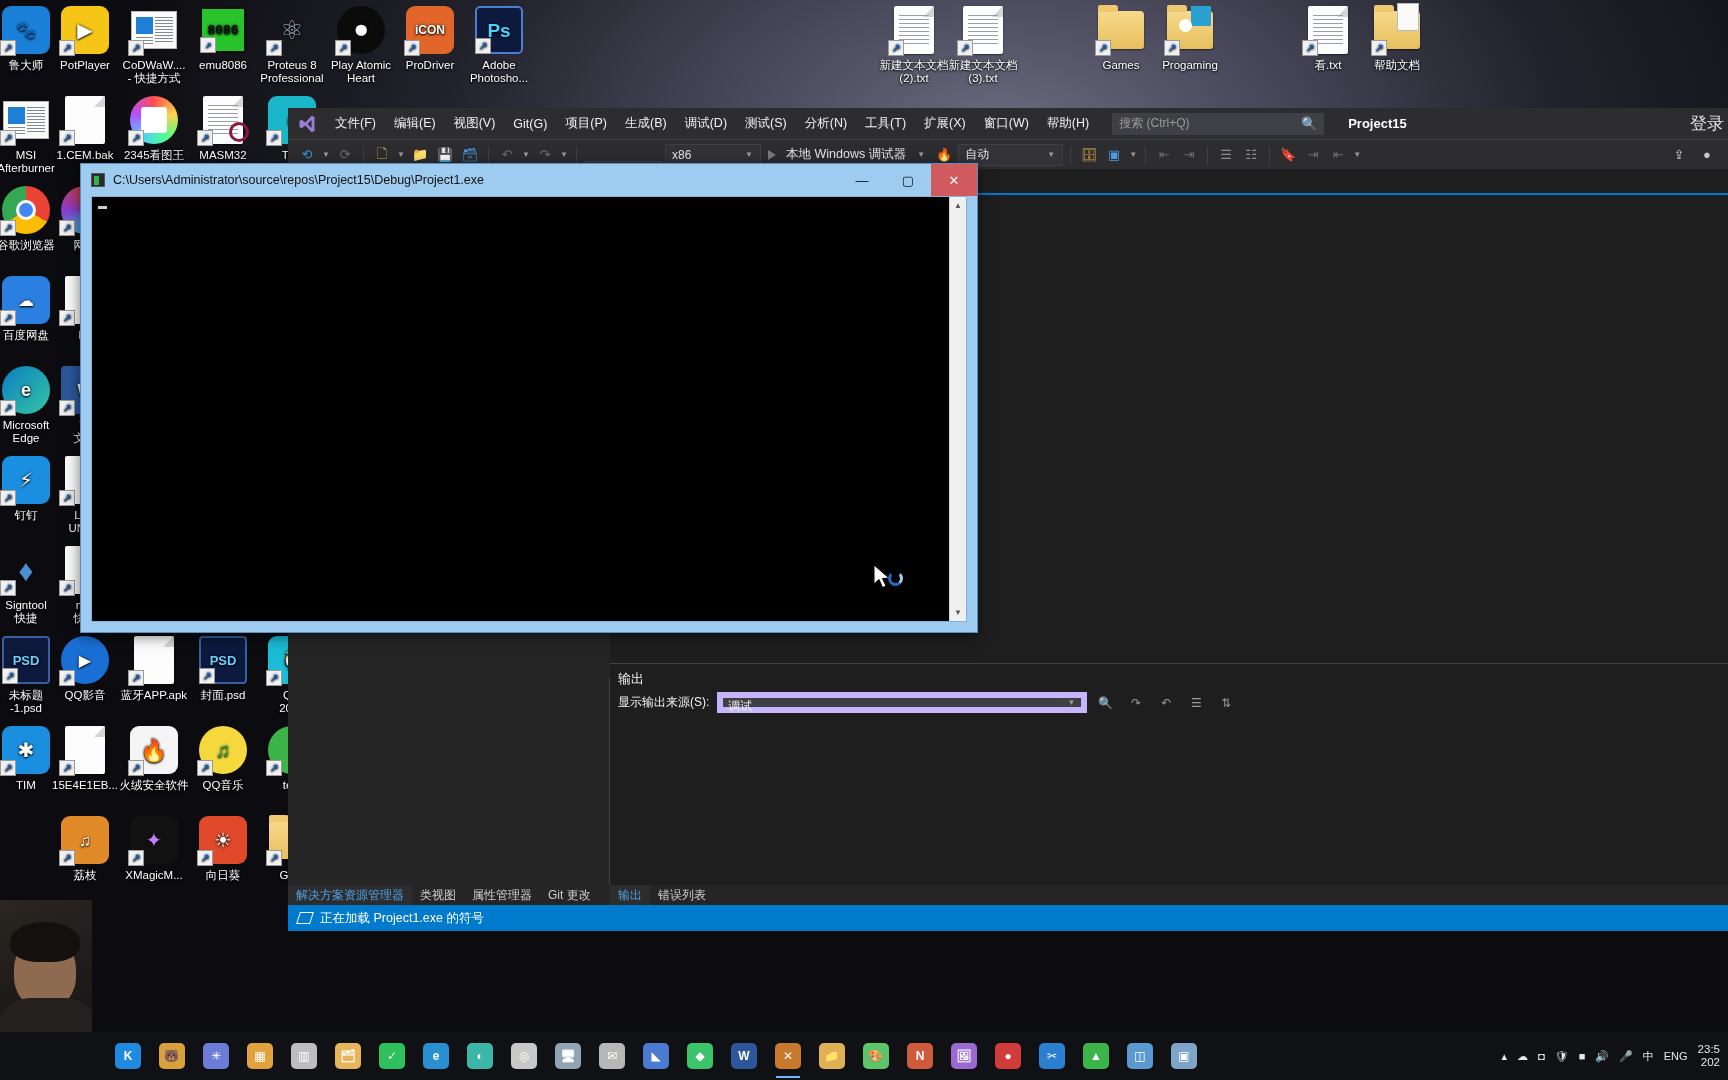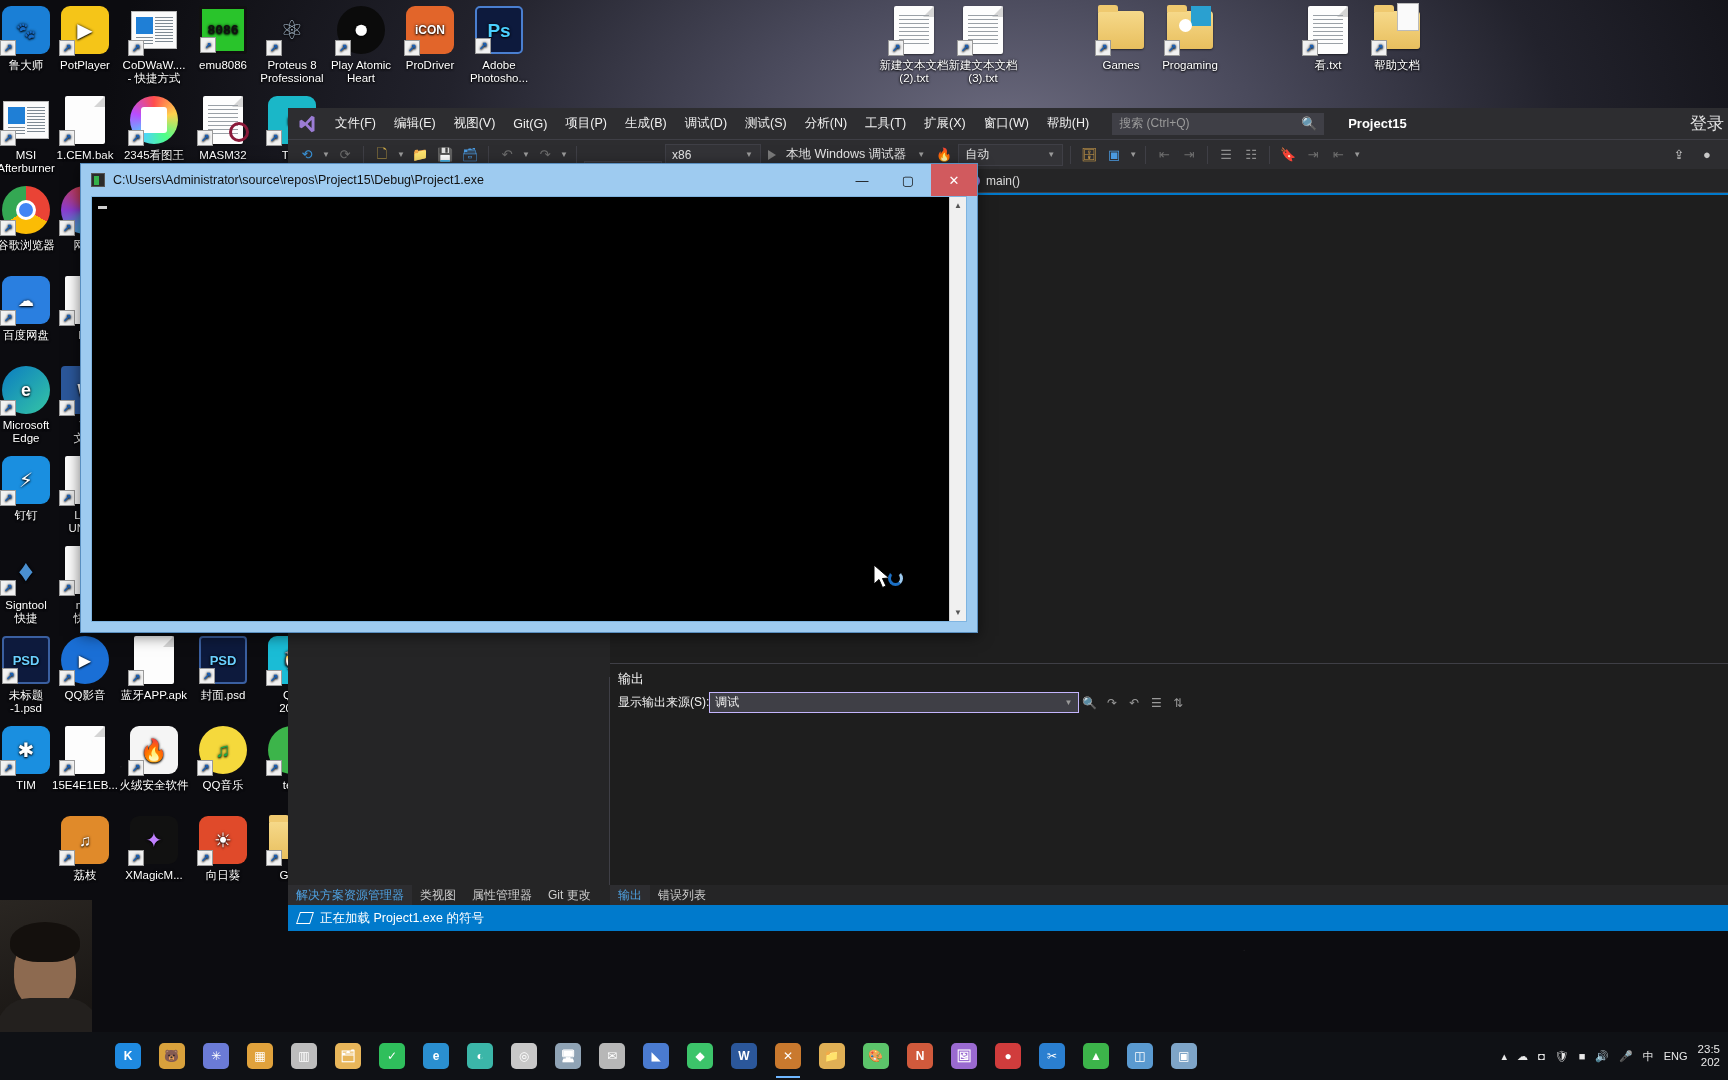--- a/index.html
+++ b/index.html
@@ -186,25 +186,25 @@
   #ed-status-right{margin-left:auto;display:flex;align-items:center;gap:22px;padding-right:10px;
     font-size:12px;color:#dcdcdc;}
 
   
   #out-pane {
     position:absolute; left:322px; right:0; bottom:46px; height:222px; background:#1e1e1e;
     border-top:1px solid #3f3f46;
   }
   #out-title { padding:6px 8px 2px 8px; font-size:13px; color:#f1f1f1; }
   #out-src {
-    display:flex; align-items:center; gap:0; padding: 2px 8px 6px 8px; font-size:12px;
+    display:flex; align-items:center; gap:8px; padding: 2px 8px 6px 8px; font-size:12px;
   }
   #out-src-combo{
-    flex:0 0 370px; height:21px; background:#3f3f46; border:1px solid #c4b5fd;
-    display:flex;align-items:center;justify-content:space-between;padding:0 5px;font-size:12px;
+    flex:0 0 370px; height:21px; background:#3f3f46; border:6px solid #c4b5fd;
+    display:flex;justify-content:space-between;padding:0 5px;font-size:12px;
     color:#f1f1f1;
   }
   .out-ico{width:22px;height:20px;display:flex;align-items:center;justify-content:center;
     color:#9a9a9a;font-size:12px;}
   #out-body{position:absolute;left:0;right:0;top:54px;bottom:0;background:#1e1e1e;}
 
   
   #tabstrip {
     position:absolute; left:0; right:0; bottom:26px; height:20px;
     background:#252526; display:flex; align-items:center; font-size:12px;
@@ -628,30 +628,20 @@
       <div style="margin-left:auto;display:flex;align-items:center;gap:6px;padding-right:10px;">
         <div class="tb-btn" style="color:#c8c8c8;">⇪</div>
         <div class="tb-btn" style="color:#c8c8c8;">●</div>
       </div>
     </div>
 
     <div id="vs-body">
       <div id="sol-above"></div>
       <div id="sol-panel"></div>
 
-      <div id="nav-bar">
-        <div id="nav-scope">
-          <span>(全局范围)</span>
-          <span class="tb-dd">▼</span>
-        </div>
-        <div id="nav-member">
-          <span class="memico"></span>
-          <span>main()</span>
-        </div>
-      </div>
       <div id="editor-blue-line"></div>
       <div id="editor-area"></div>
 
       <div id="ed-status">
         <div class="zoomsel">
           <span>100 %</span>
           <span class="tb-dd">▼</span>
         </div>
         <div class="errbadge">
           <span class="circ-x">✕</span>

